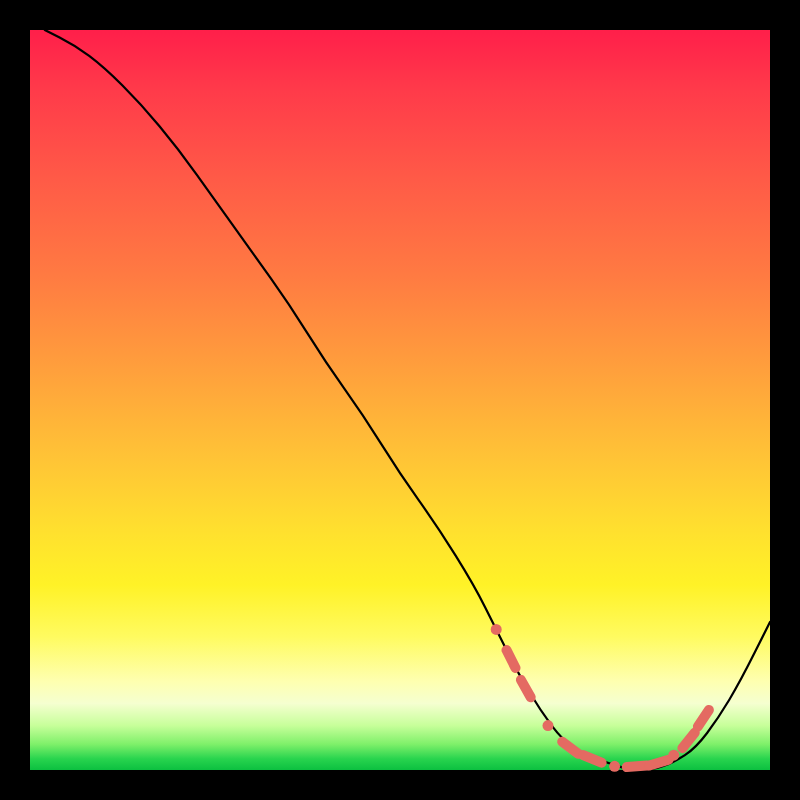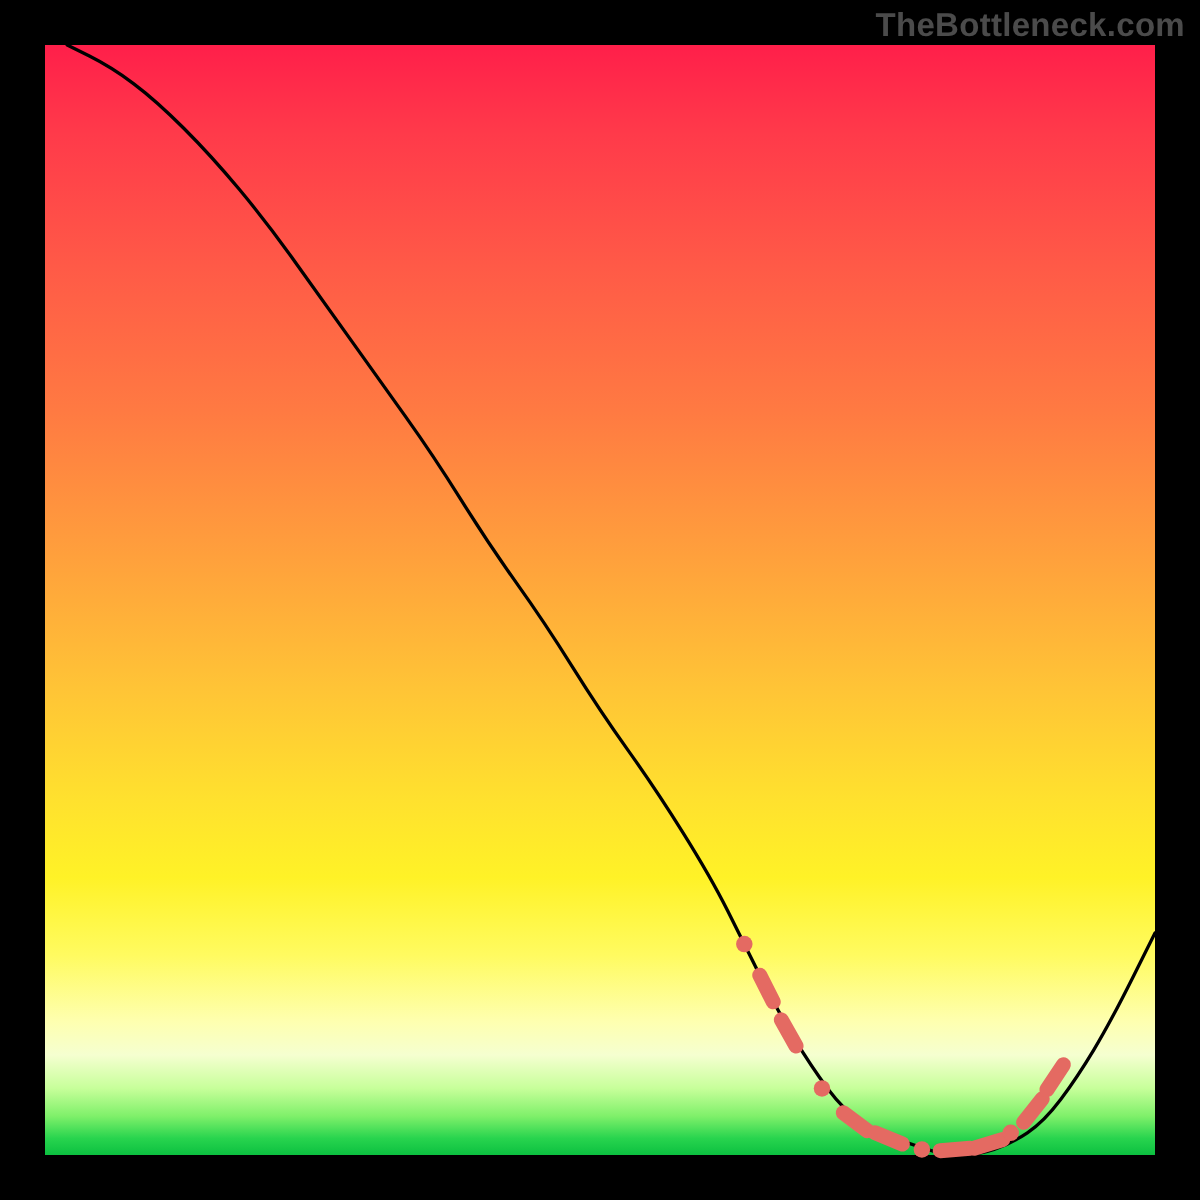--- a/index.html
+++ b/index.html
@@ -69,21 +69,20 @@
     stroke-linejoin: round;
   }
   .marker-dot {
     fill: #e46a62;
   }
 </style>
 </head>
 <body>
 
 <div class="frame">
-  <div class="watermark">TheBottleneck.com</div>
 
   <div class="plot-area">
     <svg id="chart-svg" viewBox="0 0 740 740">
       <path id="curve-path" class="curve" d="M 14.8 0.0 Q 14.8 0.0 29.6 7.4 Q 44.4 14.8 59.2 25.9 Q 74.0 37.0 92.5 55.5 Q 111.0 74.0 129.5 96.2 Q 148.0 118.4 166.5 144.3 Q 185.0 170.2 203.5 196.1 Q 222.0 222.0 240.5 247.9 Q 259.0 273.8 277.5 303.4 Q 296.0 333.0 314.5 358.9 Q 333.0 384.8 351.5 414.4 Q 370.0 444.0 388.5 469.9 Q 407.0 495.8 425.5 525.4 Q 444.0 555.0 455.1 577.2 Q 466.2 599.4 477.3 621.6 Q 488.4 643.8 499.5 662.3 Q 510.6 680.8 521.7 695.6 Q 532.8 710.4 543.9 717.8 Q 555.0 725.2 566.1 728.9 Q 577.2 732.6 588.3 736.3 Q 599.4 740.0 610.5 740.0 Q 621.6 740.0 632.7 736.3 Q 643.8 732.6 654.9 725.2 Q 666.0 717.8 677.1 703.0 Q 688.2 688.2 699.3 669.7 Q 710.4 651.2 725.2 621.6 T 740.0 592.0 "></path>
       <g id="markers">
           <circle class="marker-dot" cx="466.2" cy="599.4" r="5.5"></circle>
           <line x1="476.5" y1="620.1" x2="485.5" y2="637.9" stroke="#e46a62" stroke-width="10" stroke-linecap="round"></line>
           <line x1="490.9" y1="649.9" x2="500.7" y2="667.3" stroke="#e46a62" stroke-width="10" stroke-linecap="round"></line>
           <circle class="marker-dot" cx="518.0" cy="695.6" r="5.5"></circle>
           <line x1="532.2" y1="711.8" x2="548.2" y2="723.8" stroke="#e46a62" stroke-width="10" stroke-linecap="round"></line>

